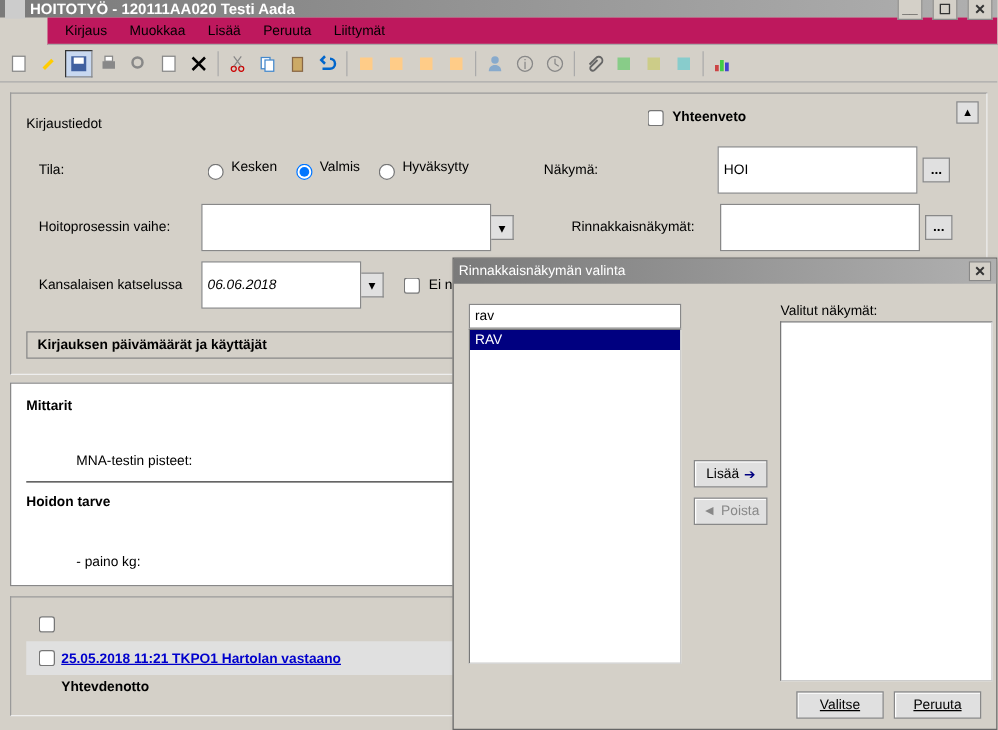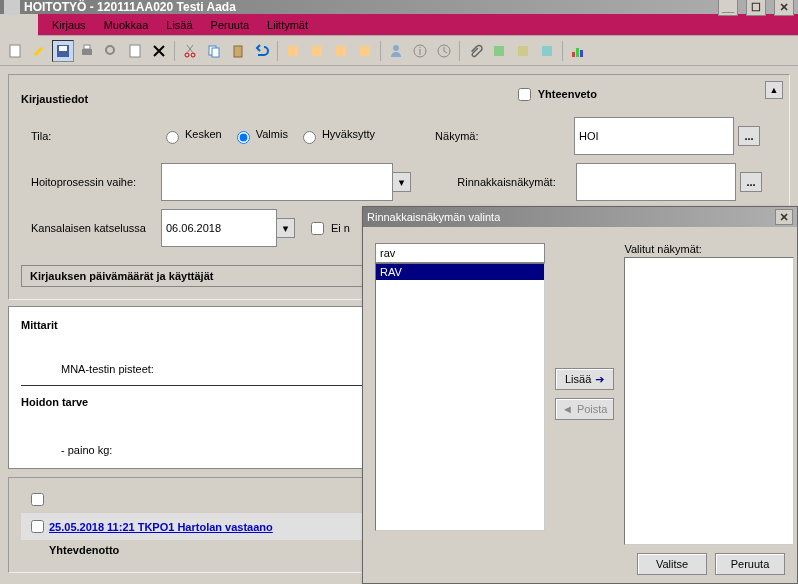--- a/index.html
+++ b/index.html
@@ -16,21 +16,21 @@
 
 .toolbar { height: 30px; background: #d4d0c8; display: flex; align-items: center; padding: 0 4px; gap: 2px; border-bottom: 1px solid #aaa; }
 .tb-btn { width: 22px; height: 22px; display: flex; align-items: center; justify-content: center; cursor: pointer; border: 1px solid transparent; }
 .tb-btn svg { width: 16px; height: 16px; }
 .tb-sep { width: 1px; height: 20px; background: #aaa; margin: 0 2px; }
 
 .content { padding: 8px; }
 .groupbox { border: 1px solid #888; background: #d4d0c8; padding: 8px 12px 12px 12px; position: relative; margin-bottom: 6px; }
 .groupbox.inset { border: 1px inset #eee; }
 .gb-header { display: flex; align-items: center; margin-bottom: 8px; }
-.gb-title { font-weight: bold; margin-top: 10px; }
+.gb-title { font-weight: normal; margin-top: 10px; }
 .gb-spacer { flex: 1; }
 .checkbox-label { display: flex; align-items: center; gap: 4px; }
 .checkbox-label input[type="checkbox"] { width: 13px; height: 13px; }
 
 .form-row { display: flex; align-items: center; margin-bottom: 8px; }
 .form-label { width: 130px; }
 .radio-group { display: flex; gap: 10px; align-items: center; }
 .radio-item { display: flex; align-items: flex-start; gap: 3px; }
 .radio-item input[type="radio"] { width: 13px; height: 13px; }
 
@@ -62,21 +62,21 @@
 .dialog-titlebar .title { flex: 1; font-size: 11px; }
 .dialog-body { padding: 16px 12px; display: flex; gap: 10px; }
 .col-label { font-size: 11px; margin-bottom: 2px; display: block; }
 .search-box { width: 170px; height: 20px; border: 1px solid #888; background: white; padding: 2px 4px; }
 .listbox { width: 170px; height: 268px; border: 1px inset #ccc; background: white; overflow: auto; }
 .listbox-item { padding: 2px 4px; cursor: pointer; }
 .listbox-item.selected { background: #000080; color: white; }
 .mid-col { display: flex; flex-direction: column; justify-content: center; gap: 8px; width: 60px; }
 .dlg-btn { height: 22px; background: #e0e0e0; border: 1px solid #888; cursor: pointer; display: flex; align-items: center; justify-content: center; gap: 4px; padding: 0 6px; box-shadow: 1px 1px 0 #fff inset; }
 .dlg-btn:disabled, .dlg-btn.disabled { color: #888; }
-.dlg-footer { position: absolute; bottom: 8px; right: 12px; display: flex; gap: 8px; }
+.dlg-footer { position: absolute; bottom: 8px; right: 12px; display: flex; gap: 8px; text-decoration: underline; }
 .dlg-footer .dlg-btn { width: 70px; }
 </style>
 </head>
 <body>
 
 <div class="titlebar">
   <div class="icon"></div>
   <div class="title">HOITOTYÖ - 120111AA020 Testi Aada</div>
   <div class="win-btns">
     <div class="win-btn">
@@ -271,21 +271,21 @@
         <span class="form-label">Hoitoprosessin vaihe:</span>
         <input class="sel-input" style="width: 232px;">
         <div class="dropdown-btn">▾</div>
         <span class="right-col-label" style="margin-left:26px;text-align:center;">Rinnakkaisnäkymät:</span>
         <input class="sel-input right-col-input" style="">
         <div class="dots-btn" style="margin-left:4px;">...</div>
       </div>
 
       <div class="form-row">
         <span class="form-label">Kansalaisen katselussa</span>
-        <input class="sel-input" style="width: 116px;" value="06.06.2018">
+        <input class="sel-input" style="width: 128px; font-style: italic;" value="06.06.2018">
         <div class="dropdown-btn">▾</div>
         <label class="checkbox-label" style="margin-left:12px;">
           <input type="checkbox" style="">
           <span>Ei n</span>
         </label>
       </div>
     </div>
 
     <div class="section-bar">Kirjauksen päivämäärät ja käyttäjät</div>
   </div>

